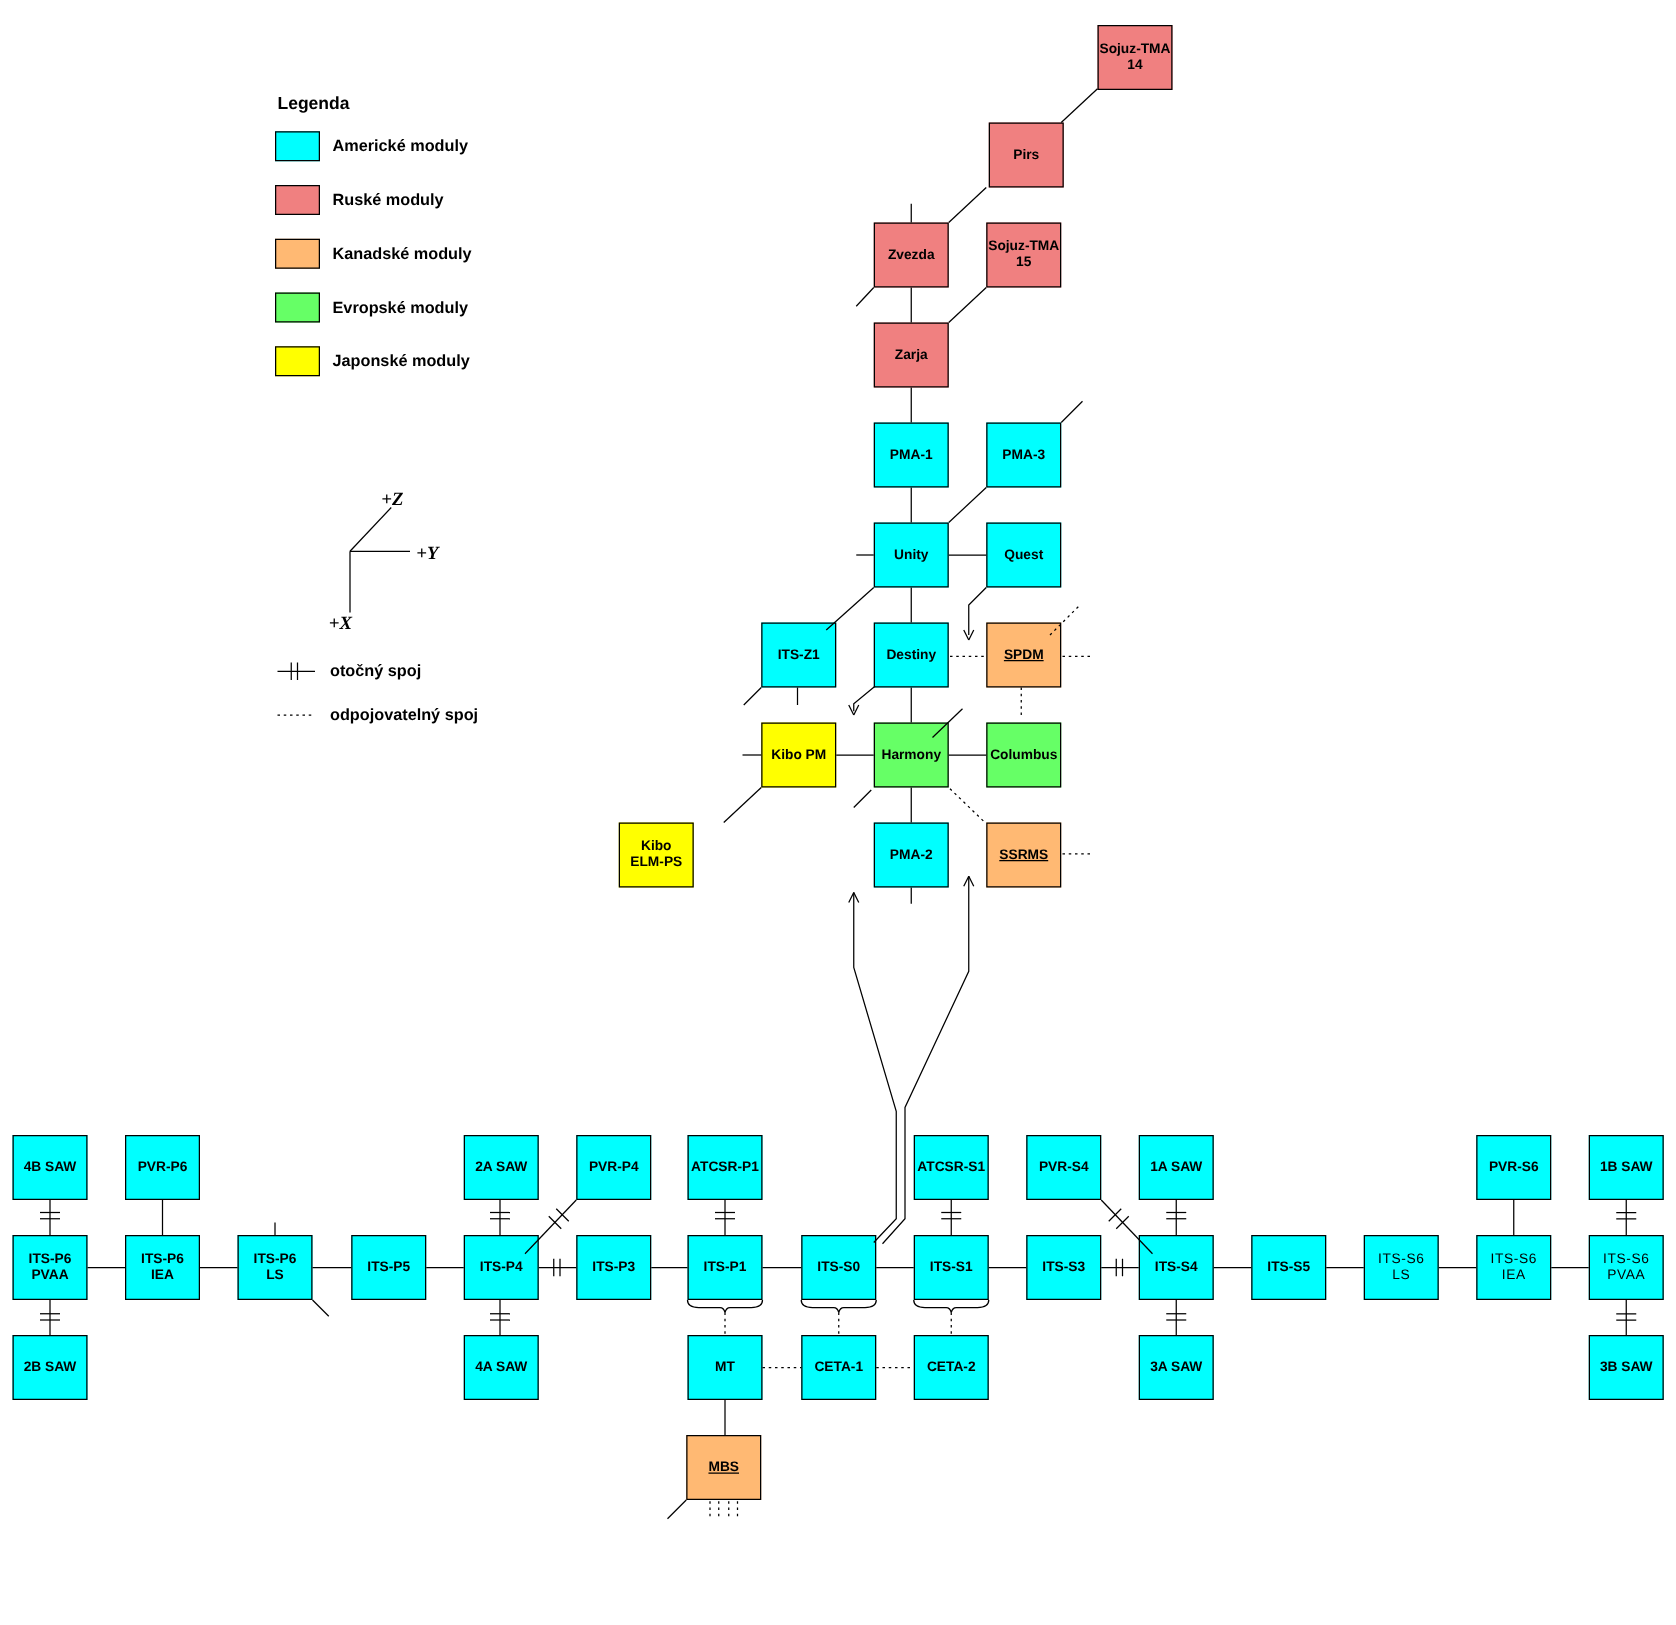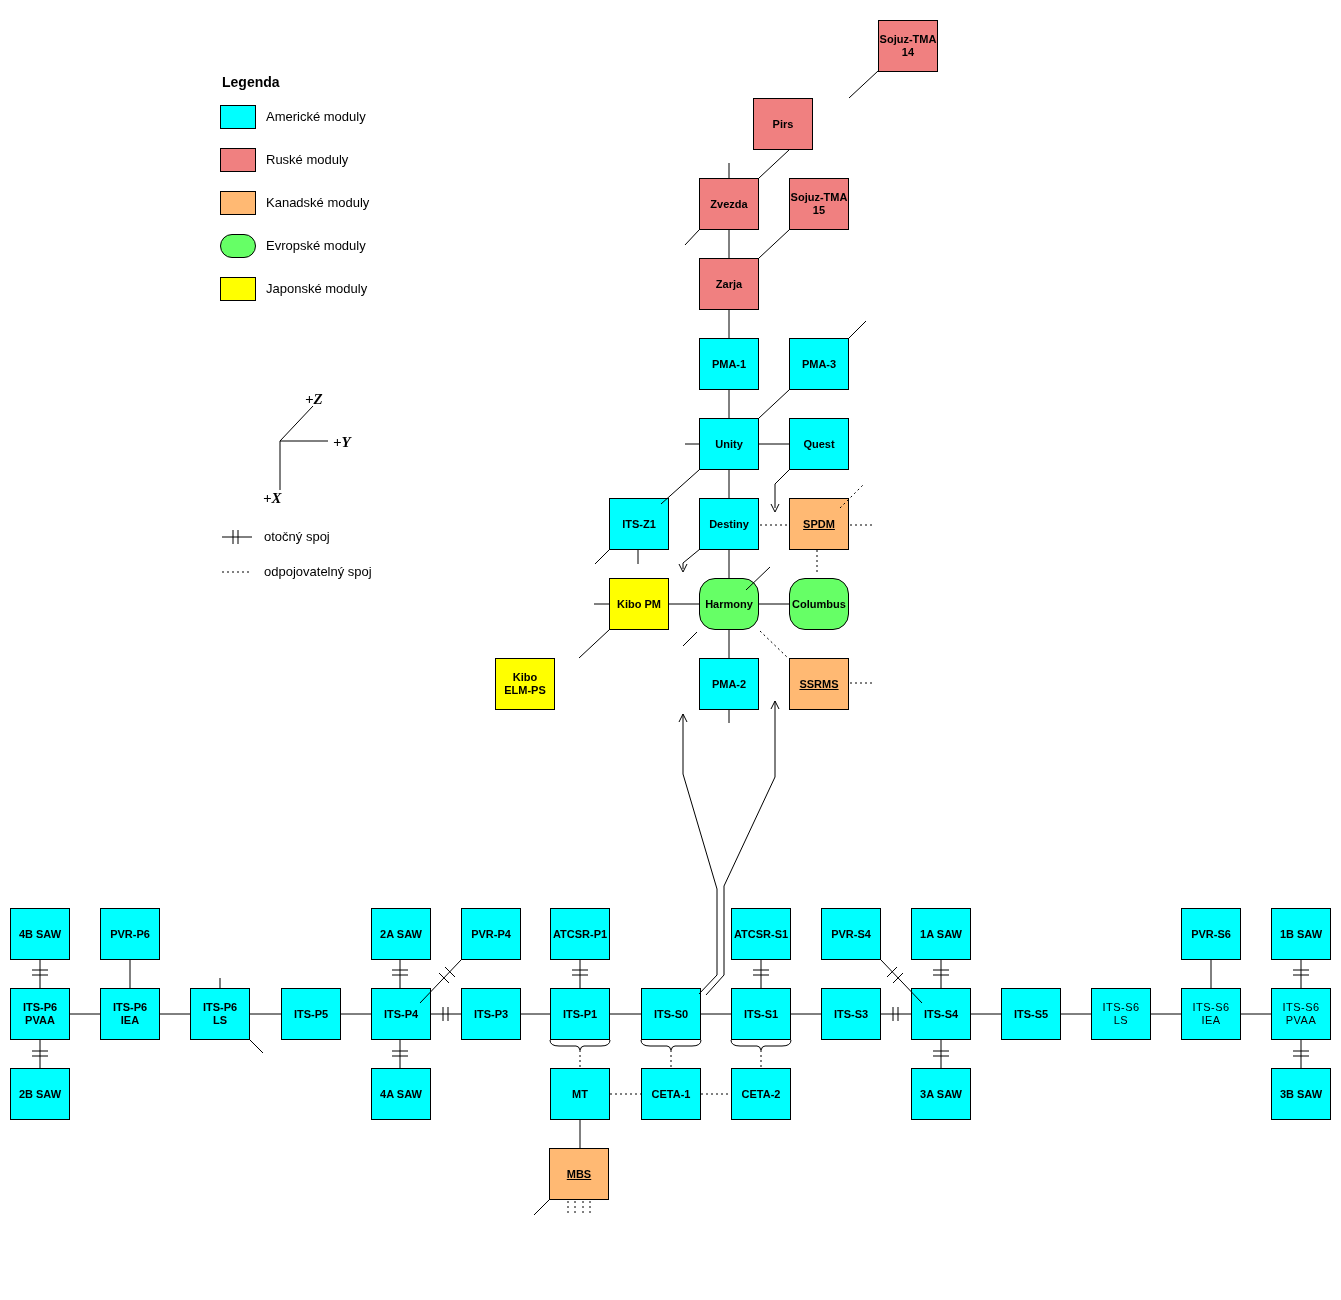--- a/index.html
+++ b/index.html
@@ -5,30 +5,30 @@
   html,body{margin:0;padding:0;background:#fff;}
   #stage{position:relative;width:1341px;height:1300px;background:#fff;overflow:hidden;
          font-family:"Liberation Sans",sans-serif;}
   .box{position:absolute;width:60px;height:52px;border:1px solid #000;box-sizing:border-box;
        display:flex;align-items:center;justify-content:center;text-align:center;}
   .box span{font-size:11px;font-weight:bold;line-height:13px;white-space:pre-line;color:#000;}
   .box.rg span{font-weight:400;letter-spacing:0.5px;}
   .c-cyan{background:#00FFFF;text-align:center;}
   .c-red{background:#F08080;}
   .c-orange{background:#FFB973;text-decoration:underline;}
-  .c-green{background:#66FF66;border-radius:16px;}
+  .c-green{background:#66FF66;}
   .c-yellow{background:#FFFF00;}
   #lines{position:absolute;left:0;top:0;pointer-events:none;}
   #lines line,#lines polyline,#lines path{stroke:#000;stroke-width:1;fill:none;}
   #lines .dot{stroke-dasharray:2,3;}
   #lines text{font-family:"Liberation Serif",serif;font-style:italic;font-weight:bold;font-size:15px;fill:#000;}
   .lg-title{position:absolute;left:222px;top:74px;font-size:14px;font-weight:bold;color:#000;}
   .swatch{position:absolute;left:220px;width:36px;height:24px;border:1px solid #000;box-sizing:border-box;}
-  .lg-label{position:absolute;left:266px;font-size:13px;color:#000;}
-  .cl-label{position:absolute;left:264px;font-size:13px;font-weight:normal;color:#000;}
+  .lg-label{position:absolute;left:266px;font-size:13px;color:#000;font-weight:bold;}
+  .cl-label{position:absolute;left:264px;font-size:13px;font-weight:bold;color:#000;}
 </style>
 </head>
 <body>
 
 <div id="stage">
 
   <div class="lg-title">Legenda</div>
   <div class="swatch c-cyan" style="top:105px"></div>
   <div class="swatch c-red" style="top:148px"></div>
   <div class="swatch c-orange" style="top:191px"></div>
@@ -39,21 +39,21 @@
   <div class="lg-label" style="top:195px">Kanadské moduly</div>
   <div class="lg-label" style="top:238px">Evropské moduly</div>
   <div class="lg-label" style="top:281px">Japonské moduly</div>
   <div class="cl-label" style="top:529px">otočný spoj</div>
   <div class="cl-label" style="top:564px">odpojovatelný spoj</div>
 
   <div class="box c-red" style="left:878px;top:20px">
       <span>Sojuz-TMA
 14</span>
     </div>
-  <div class="box c-red" style="left:753px;top:98px">
+  <div class="box c-red" style="left:791px;top:98px">
       <span>Pirs</span>
     </div>
   <div class="box c-red" style="left:699px;top:178px">
       <span>Zvezda</span>
     </div>
   <div class="box c-red" style="left:789px;top:178px">
       <span>Sojuz-TMA
 15</span>
     </div>
   <div class="box c-red" style="left:699px;top:258px">

